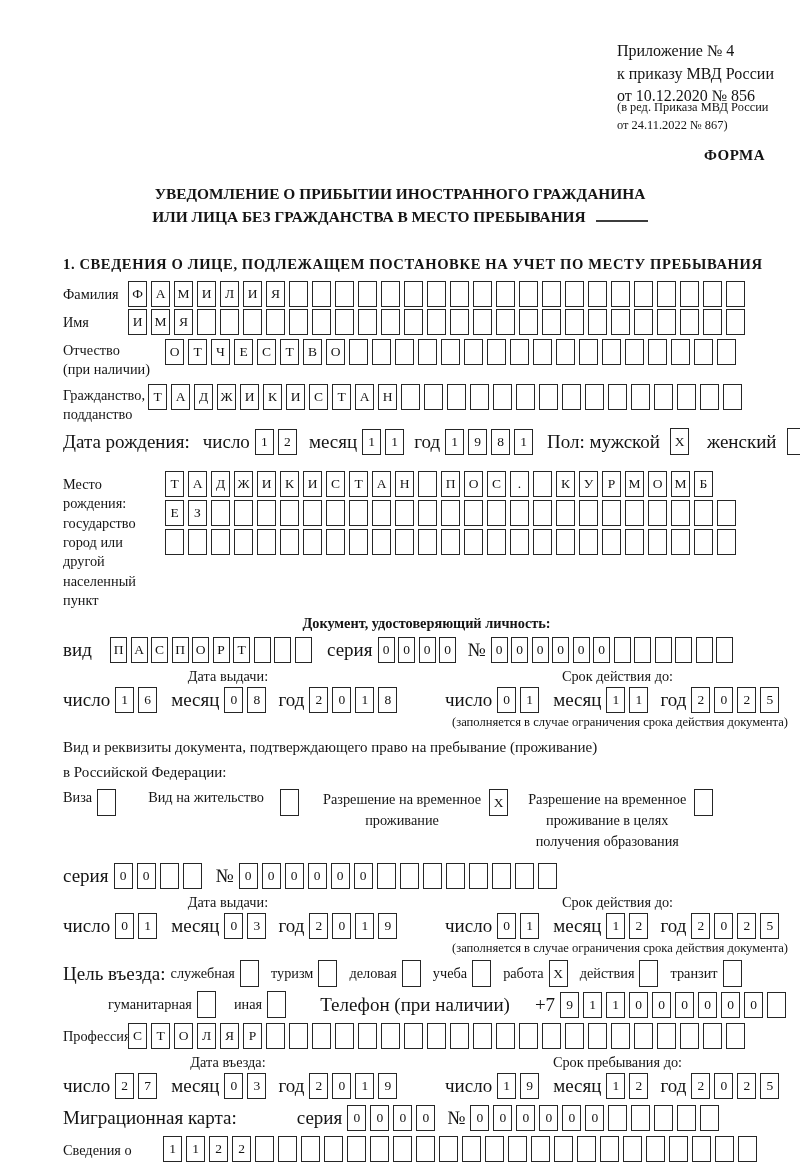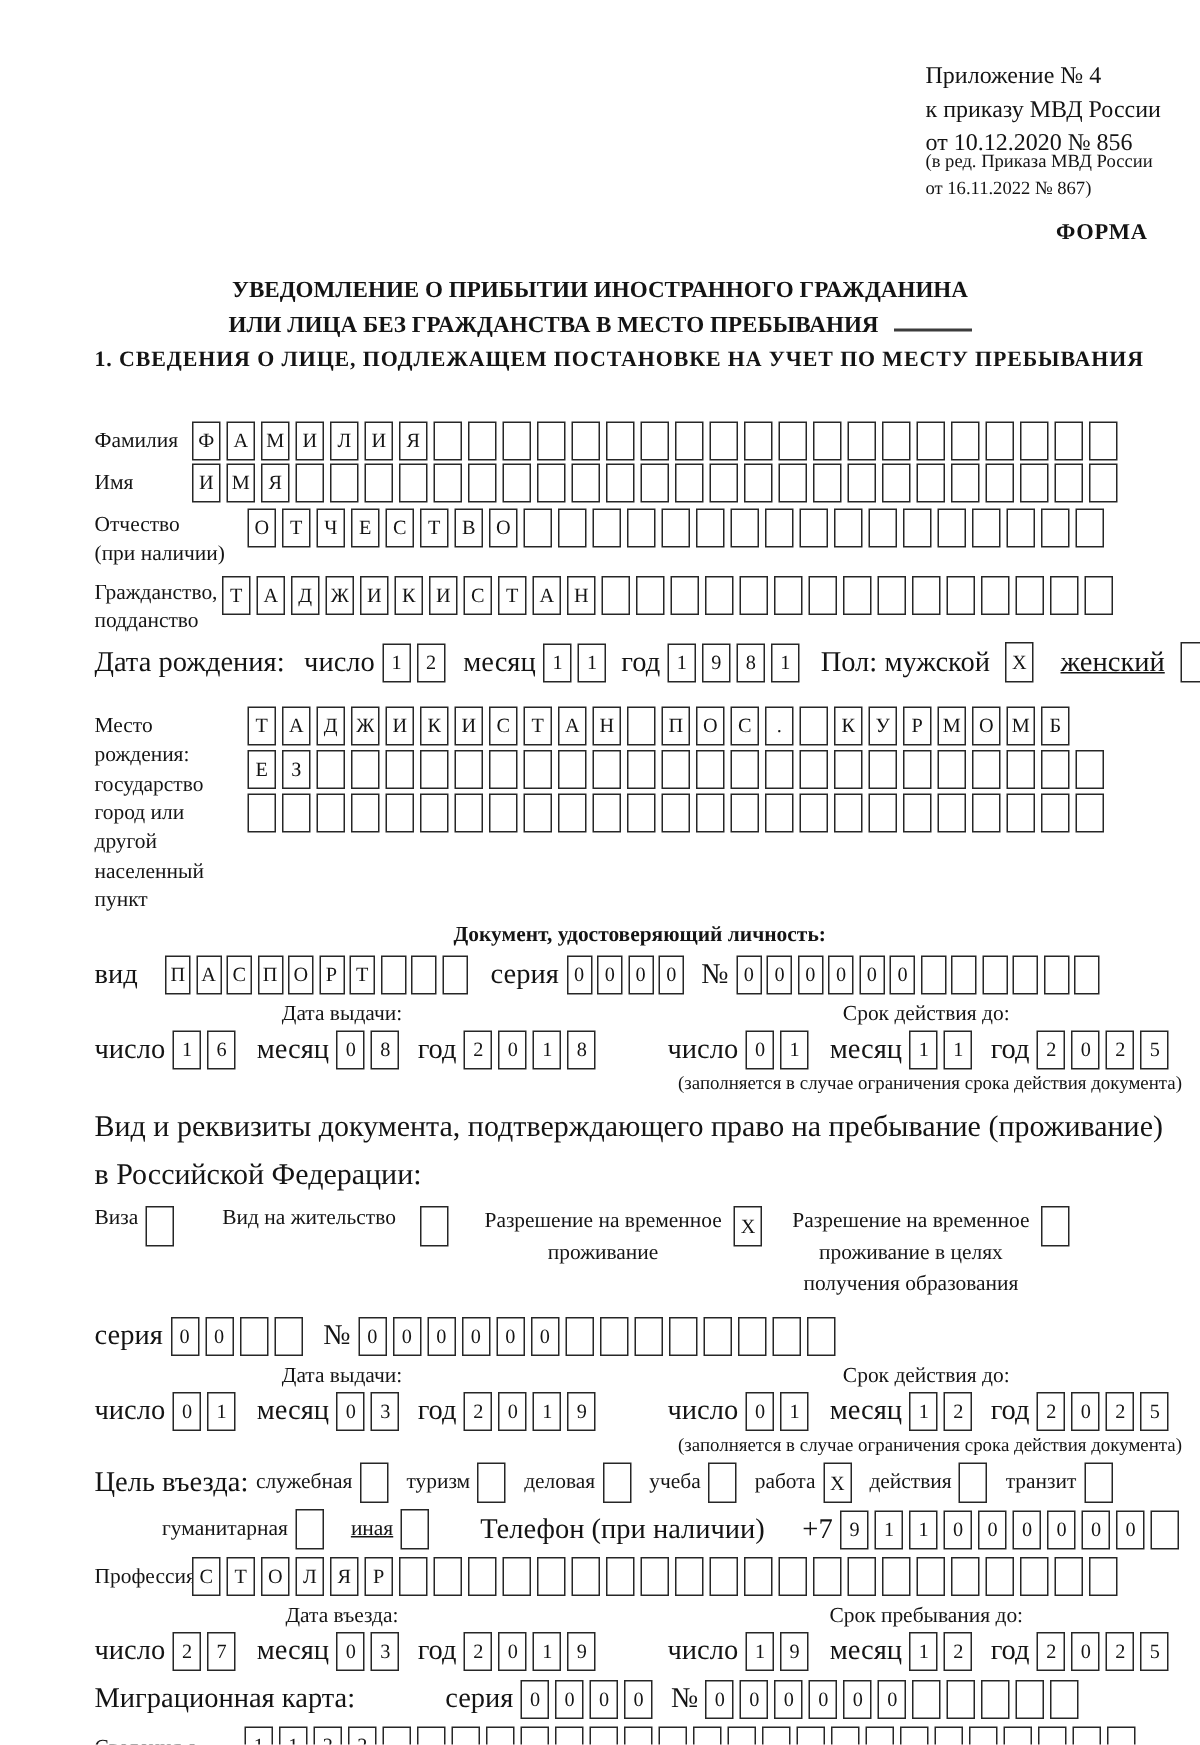--- a/index.html
+++ b/index.html
@@ -7,67 +7,67 @@
   body {
     width:800px; height:1163px; background:#ffffff; color:#141414;
     font-family:"Liberation Serif","DejaVu Serif",serif;
     position:relative; overflow:hidden;
   }
   .appendix { position:absolute; left:617px; top:40px; font-size:16px; line-height:1.42; }
   .appendix-note { position:absolute; left:617px; top:99px; font-size:12.4px; line-height:1.42; }
   .forma { position:absolute; left:704px; top:147px; font-weight:bold; font-size:15px; letter-spacing:.5px; }
   .title { position:absolute; left:0; right:0; top:182px; text-align:center; font-weight:bold; font-size:15.4px; line-height:1.5; }
   .uline { display:inline-block; width:52px; border-bottom:2px solid #3c3c3c; margin-left:10px; }
-  .sec1 { position:absolute; left:63px; top:232px; font-weight:bold; font-size:14.6px; letter-spacing:.6px; white-space:nowrap; }
+  .sec1 { position:absolute; left:63px; top:256px; font-weight:bold; font-size:14.6px; letter-spacing:.6px; white-space:nowrap; }
   .content { position:absolute; left:63px; top:281px; width:727px; }
 
   .frow { display:flex; margin-bottom:2px; }
   .ac { align-items:center; }
   .flabel { font-size:14.3px; line-height:1.35; flex:none; padding-top:4px; }
   .w65 { width:65px; } .w85 { width:85px; } .w102 { width:102px; } .w100 { width:100px; }
   .cells { display:flex; flex:none; }
   .cell {
     width:17px; height:24px; border:1.5px solid #262626; margin-right:4px;
     display:inline-flex; align-items:center; justify-content:center;
     font-size:13.5px; flex:none; background:#fff;
   }
   .tight .cell { width:15px; margin-right:3.5px; }
   .cbox { margin-left:5px; height:25px; }
   .dlab { font-size:19px; margin-right:5px; white-space:nowrap; flex:none; }
   .olabel { font-size:14.3px; white-space:nowrap; flex:none; }
   .ml6{margin-left:6px;} .ml8{margin-left:8px;} .ml10{margin-left:10px;} .ml12{margin-left:12px;}
-  .ml14{margin-left:14px;text-decoration:underline;} .ml16{margin-left:16px;} .ml20{margin-left:20px;} .ml28{margin-left:28px;}
+  .ml14{margin-left:14px;} .ml16{margin-left:16px;} .ml20{margin-left:20px;} .ml28{margin-left:28px;}
   .ml30{margin-left:30px;} .ml45{margin-left:45px;} .ml55{margin-left:55px;}
   .mb3 { margin-bottom:3px; }
   .dochead { text-align:center; font-weight:bold; font-size:14.3px; margin:5px 0 5px; }
   .datepair { display:flex; margin-top:5px; }
   .dgroup .dtitle { font-size:14.3px; text-align:center; margin-bottom:2px; }
   .dline { display:flex; align-items:center; }
   .gleft { width:330px; flex:none; }
   .gright { flex:1; padding-left:52px; }
   .note { font-size:12.6px; text-align:right; margin:2px 2px 4px 0; }
-  .intro { font-size:20px; margin-top:6px; line-height:1.5; }
+  .intro { font-size:15px; margin-top:6px; line-height:1.5; }
   .optrow { display:flex; align-items:flex-start; margin:6px 0 12px; }
   .opt { display:flex; align-items:flex-start; }
   .optcenter { text-align:center; line-height:1.45; white-space:nowrap; font-size:14.3px; }
   .coltop { padding-top:2px; }
 </style>
 </head>
 <body>
 
 <div class="page">
 
   <div class="appendix">
     <div>Приложение № 4</div>
     <div>к приказу МВД России</div>
     <div>от 10.12.2020 № 856</div>
   </div>
   <div class="appendix-note">
     <div>(в ред. Приказа МВД России</div>
-    <div>от 16.11.2022 № 867)</div>
+    <div>от 24.11.2022 № 867)</div>
   </div>
   <div class="forma">ФОРМА</div>
 
   <div class="title">
     <div>УВЕДОМЛЕНИЕ О ПРИБЫТИИ ИНОСТРАННОГО ГРАЖДАНИНА</div>
     <div><span>ИЛИ ЛИЦА БЕЗ ГРАЖДАНСТВА В МЕСТО ПРЕБЫВАНИЯ</span><span class="uline"></span></div>
   </div>
 
   <div class="sec1">1. СВЕДЕНИЯ О ЛИЦЕ, ПОДЛЕЖАЩЕМ ПОСТАНОВКЕ НА УЧЕТ ПО МЕСТУ ПРЕБЫВАНИЯ</div>
 

